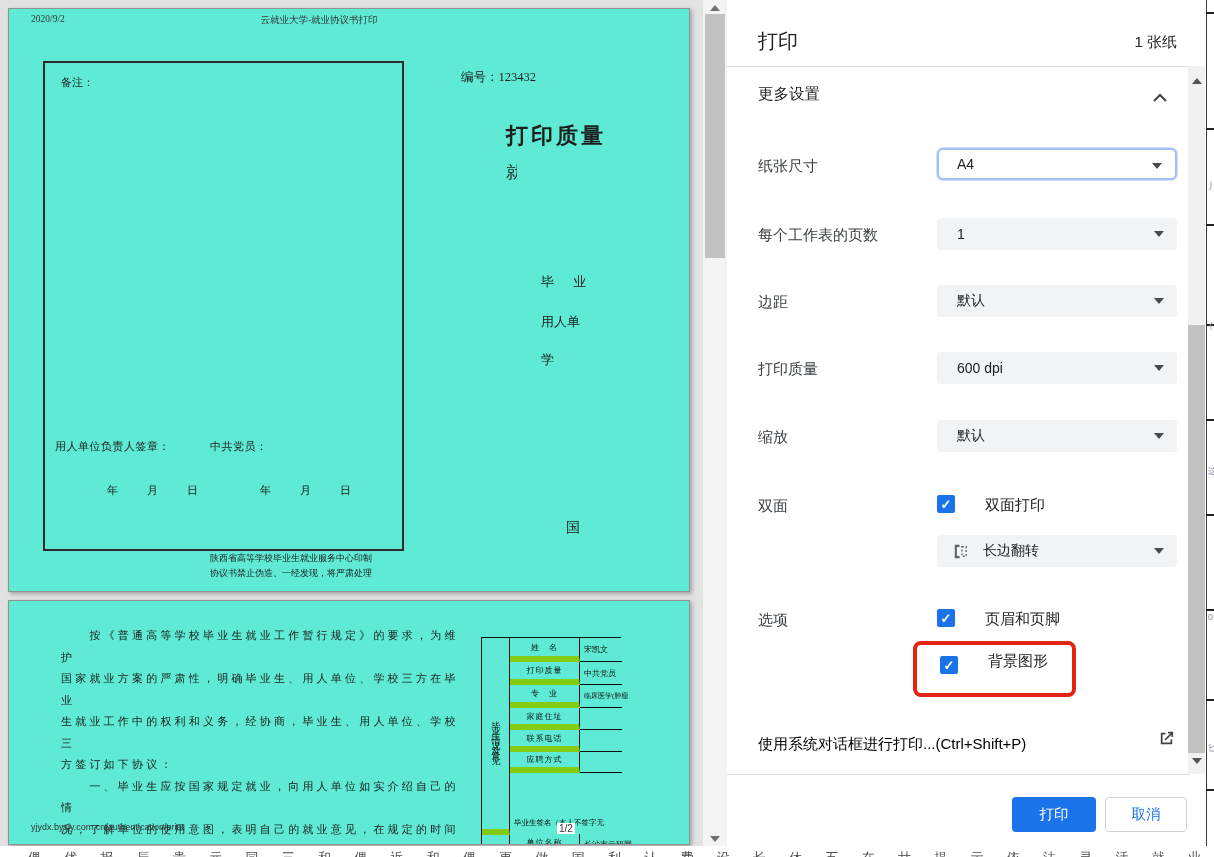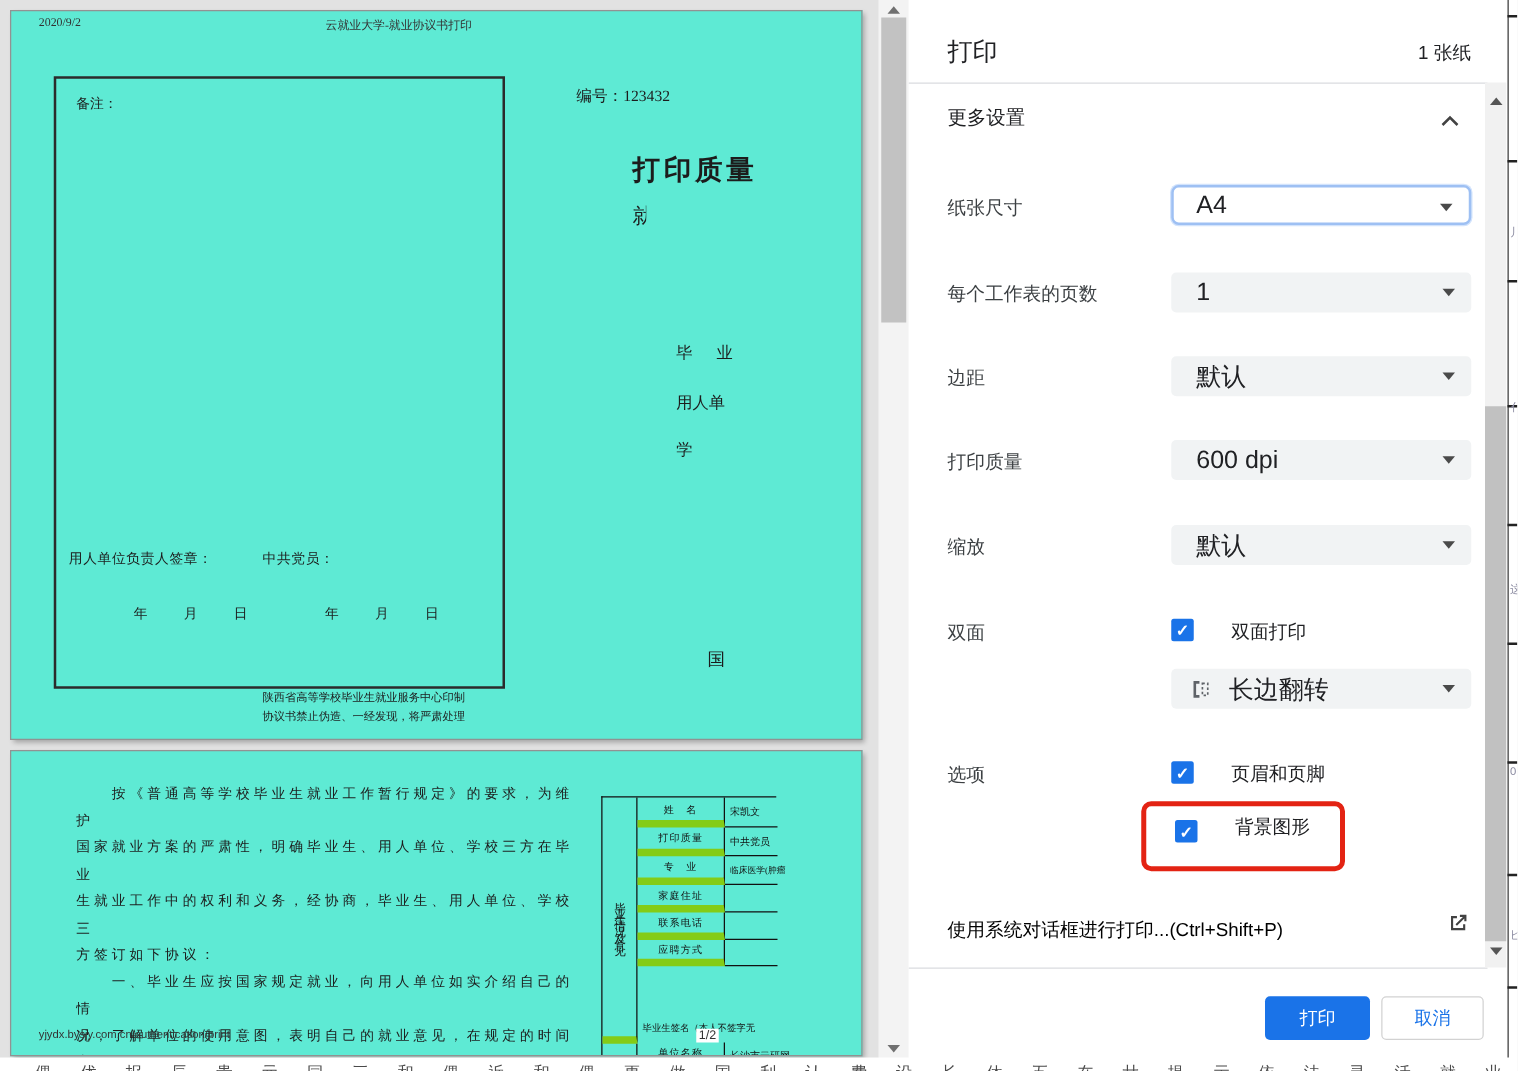--- a/index.html
+++ b/index.html
@@ -49,21 +49,21 @@
   
   .panel { position:absolute; left:727px; top:0; width:463px; height:846px; background:#fff; color:#202124; }
   .panel .divider { position:absolute; left:0; width:463px; height:1px; background:#dadce0; }
   .dlg-title { position:absolute; left:31px; top:28px; font-size:20px; color:#202124; }
   .sheet-count { position:absolute; right:13px; top:33px; font-size:15px; font-weight:400; color:#202124; }
   .more-settings { position:absolute; left:31px; top:84px; font-size:15.5px; color:#202124; }
   .chevron { position:absolute; left:425px; top:89px; }
 
   .row-label { position:absolute; left:31px; font-size:15px; color:#3c4043; }
   .dd { position:absolute; left:210px; width:240px; height:32px; background:#f1f3f4;
-        border-radius:4px; font-size:20px; color:#202124; display:flex; align-items:center;
+        border-radius:4px; font-size:14px; color:#202124; display:flex; align-items:center;
         padding-left:20px; }
   .dd .caret { position:absolute; right:13px; top:13px; width:0; height:0;
         border-left:5px solid transparent; border-right:5px solid transparent;
         border-top:6px solid #4a4a4a; }
   .dd.focused { background:#fff; border:2px solid #9ec0f3; box-shadow:0 0 0 1px #d2e3fc;
         border-radius:6px; padding-left:18px; }
 
   .cb { position:absolute; left:210px; width:18px; height:18px; background:#1a73e8;
         border-radius:2px; color:#fff; font-size:13px; font-weight:bold;
         display:flex; align-items:center; justify-content:center; }

